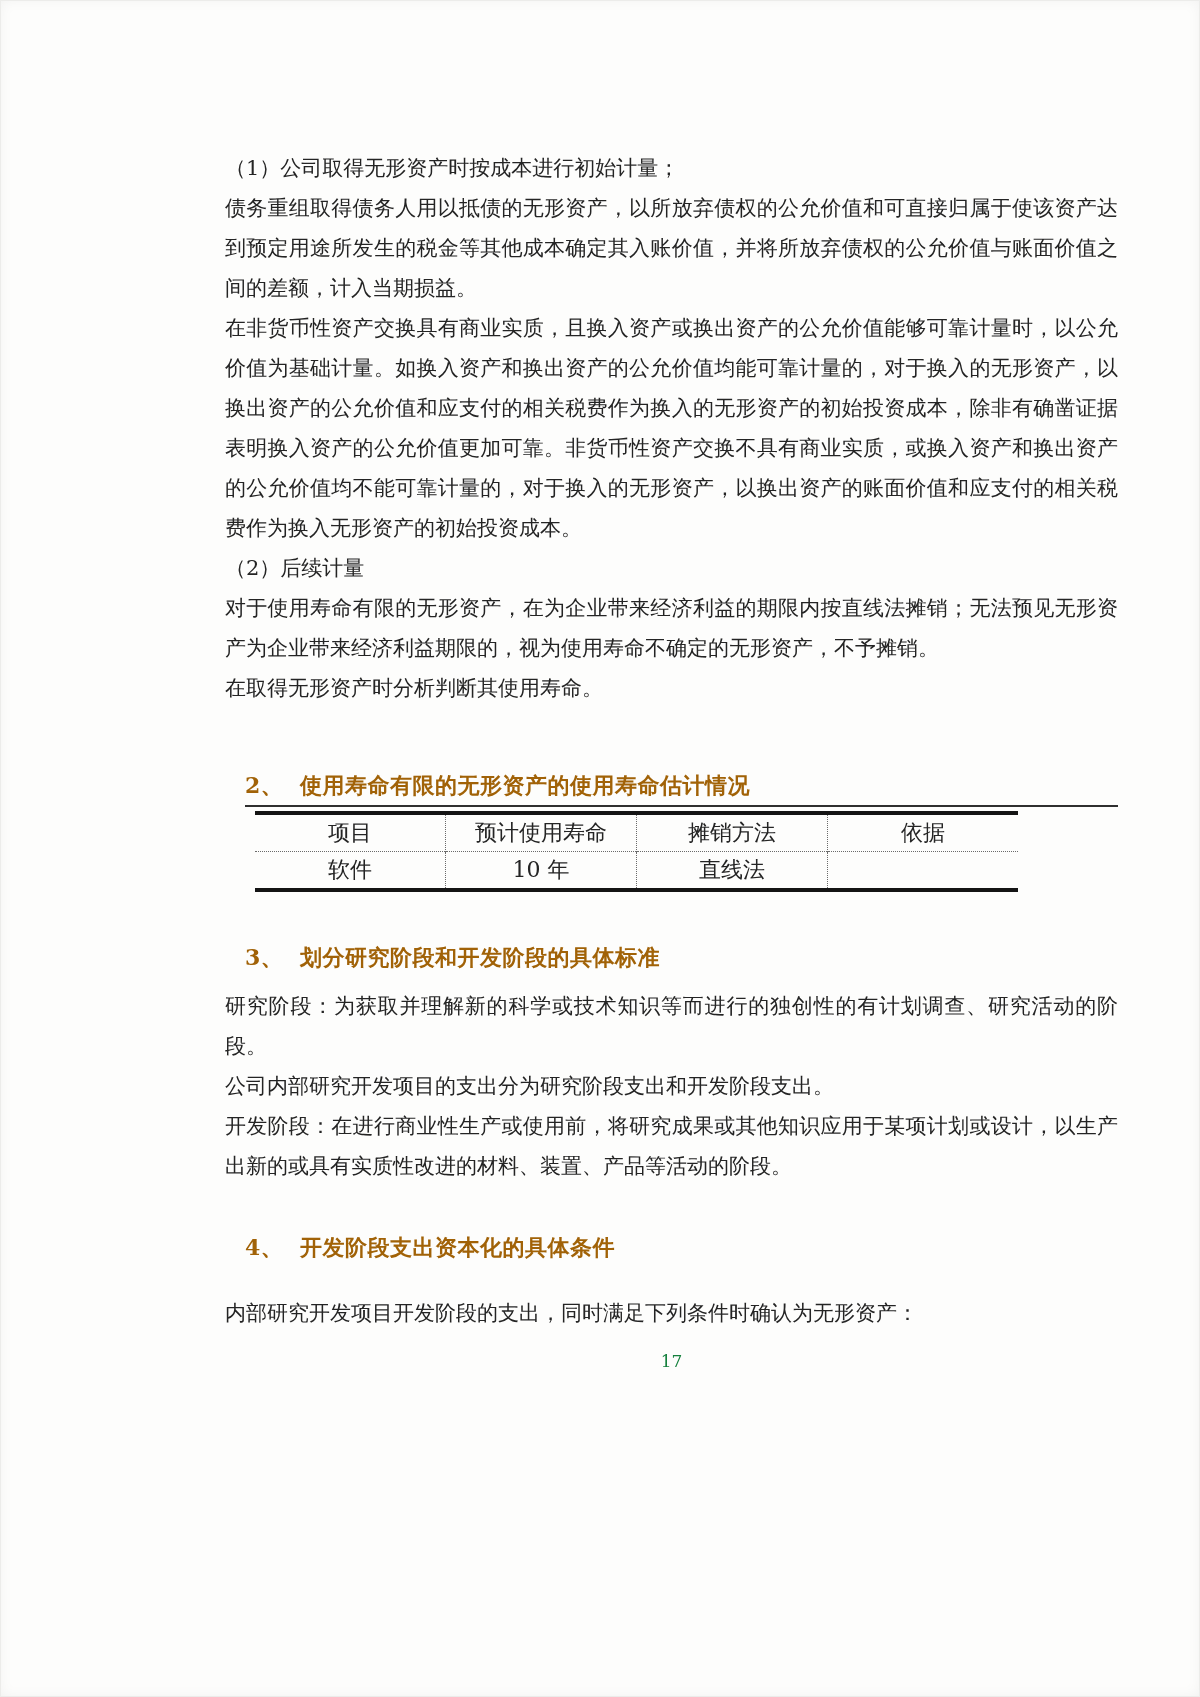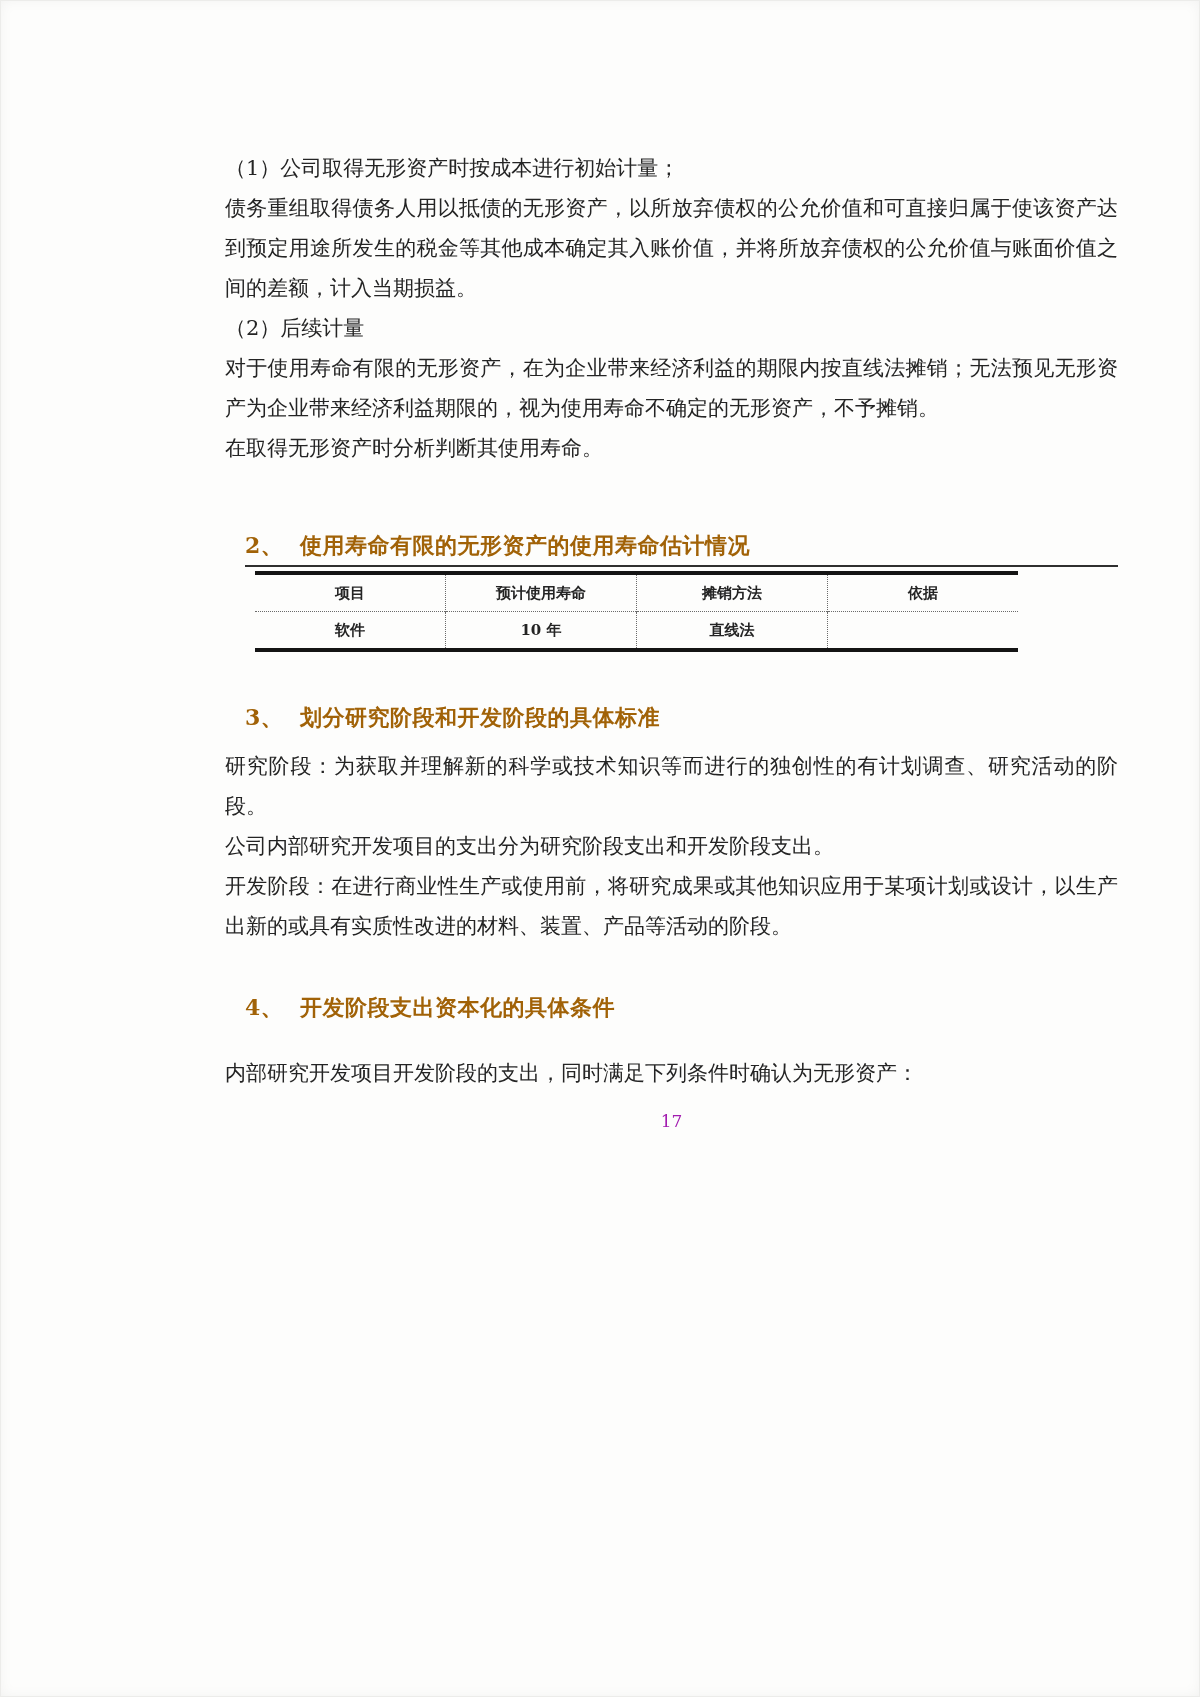--- a/index.html
+++ b/index.html
@@ -45,48 +45,49 @@
     width:763px;
     margin:4px 0 0 30px;
     border-collapse:collapse;
     border-top:4px solid #141414;
     border-bottom:4px solid #141414;
     table-layout:fixed;
   }
   table.life-table th, table.life-table td{
     width:25%;
     height:36px;
-    font-size:15px;
-    font-weight:bold;
+    font-size:22px;
+    font-weight:normal;
     text-align:center;
     vertical-align:middle;
     padding:0;
     color:#242424;
   }
   table.life-table th + th, table.life-table td + td{
     border-left:1px dotted #6a6a6a;
   }
   table.life-table thead tr{
     border-bottom:1px dotted #6a6a6a;
   }
   .page-number{
     margin-top:16px;
     text-align:center;
     font-size:17px;
     line-height:24px;
-    color:#a21caf;
+    color:#15803d;
   }
 </style>
 </head>
 <body>
 
 <div class="page">
 
   <p class="body-par">（1）公司取得无形资产时按成本进行初始计量；</p>
   <p class="body-par">债务重组取得债务人用以抵债的无形资产，以所放弃债权的公允价值和可直接归属于使该资产达到预定用途所发生的税金等其他成本确定其入账价值，并将所放弃债权的公允价值与账面价值之间的差额，计入当期损益。</p>
+  <p class="body-par">在非货币性资产交换具有商业实质，且换入资产或换出资产的公允价值能够可靠计量时，以公允价值为基础计量。如换入资产和换出资产的公允价值均能可靠计量的，对于换入的无形资产，以换出资产的公允价值和应支付的相关税费作为换入的无形资产的初始投资成本，除非有确凿证据表明换入资产的公允价值更加可靠。非货币性资产交换不具有商业实质，或换入资产和换出资产的公允价值均不能可靠计量的，对于换入的无形资产，以换出资产的账面价值和应支付的相关税费作为换入无形资产的初始投资成本。</p>
   <p class="body-par">（2）后续计量</p>
   <p class="body-par">对于使用寿命有限的无形资产，在为企业带来经济利益的期限内按直线法摊销；无法预见无形资产为企业带来经济利益期限的，视为使用寿命不确定的无形资产，不予摊销。</p>
   <p class="body-par">在取得无形资产时分析判断其使用寿命。</p>
 
   <div class="sec-heading h2">
     <span class="sec-num">2、</span><span>使用寿命有限的无形资产的使用寿命估计情况</span>
   </div>
 
   <table class="life-table">
     <thead>

